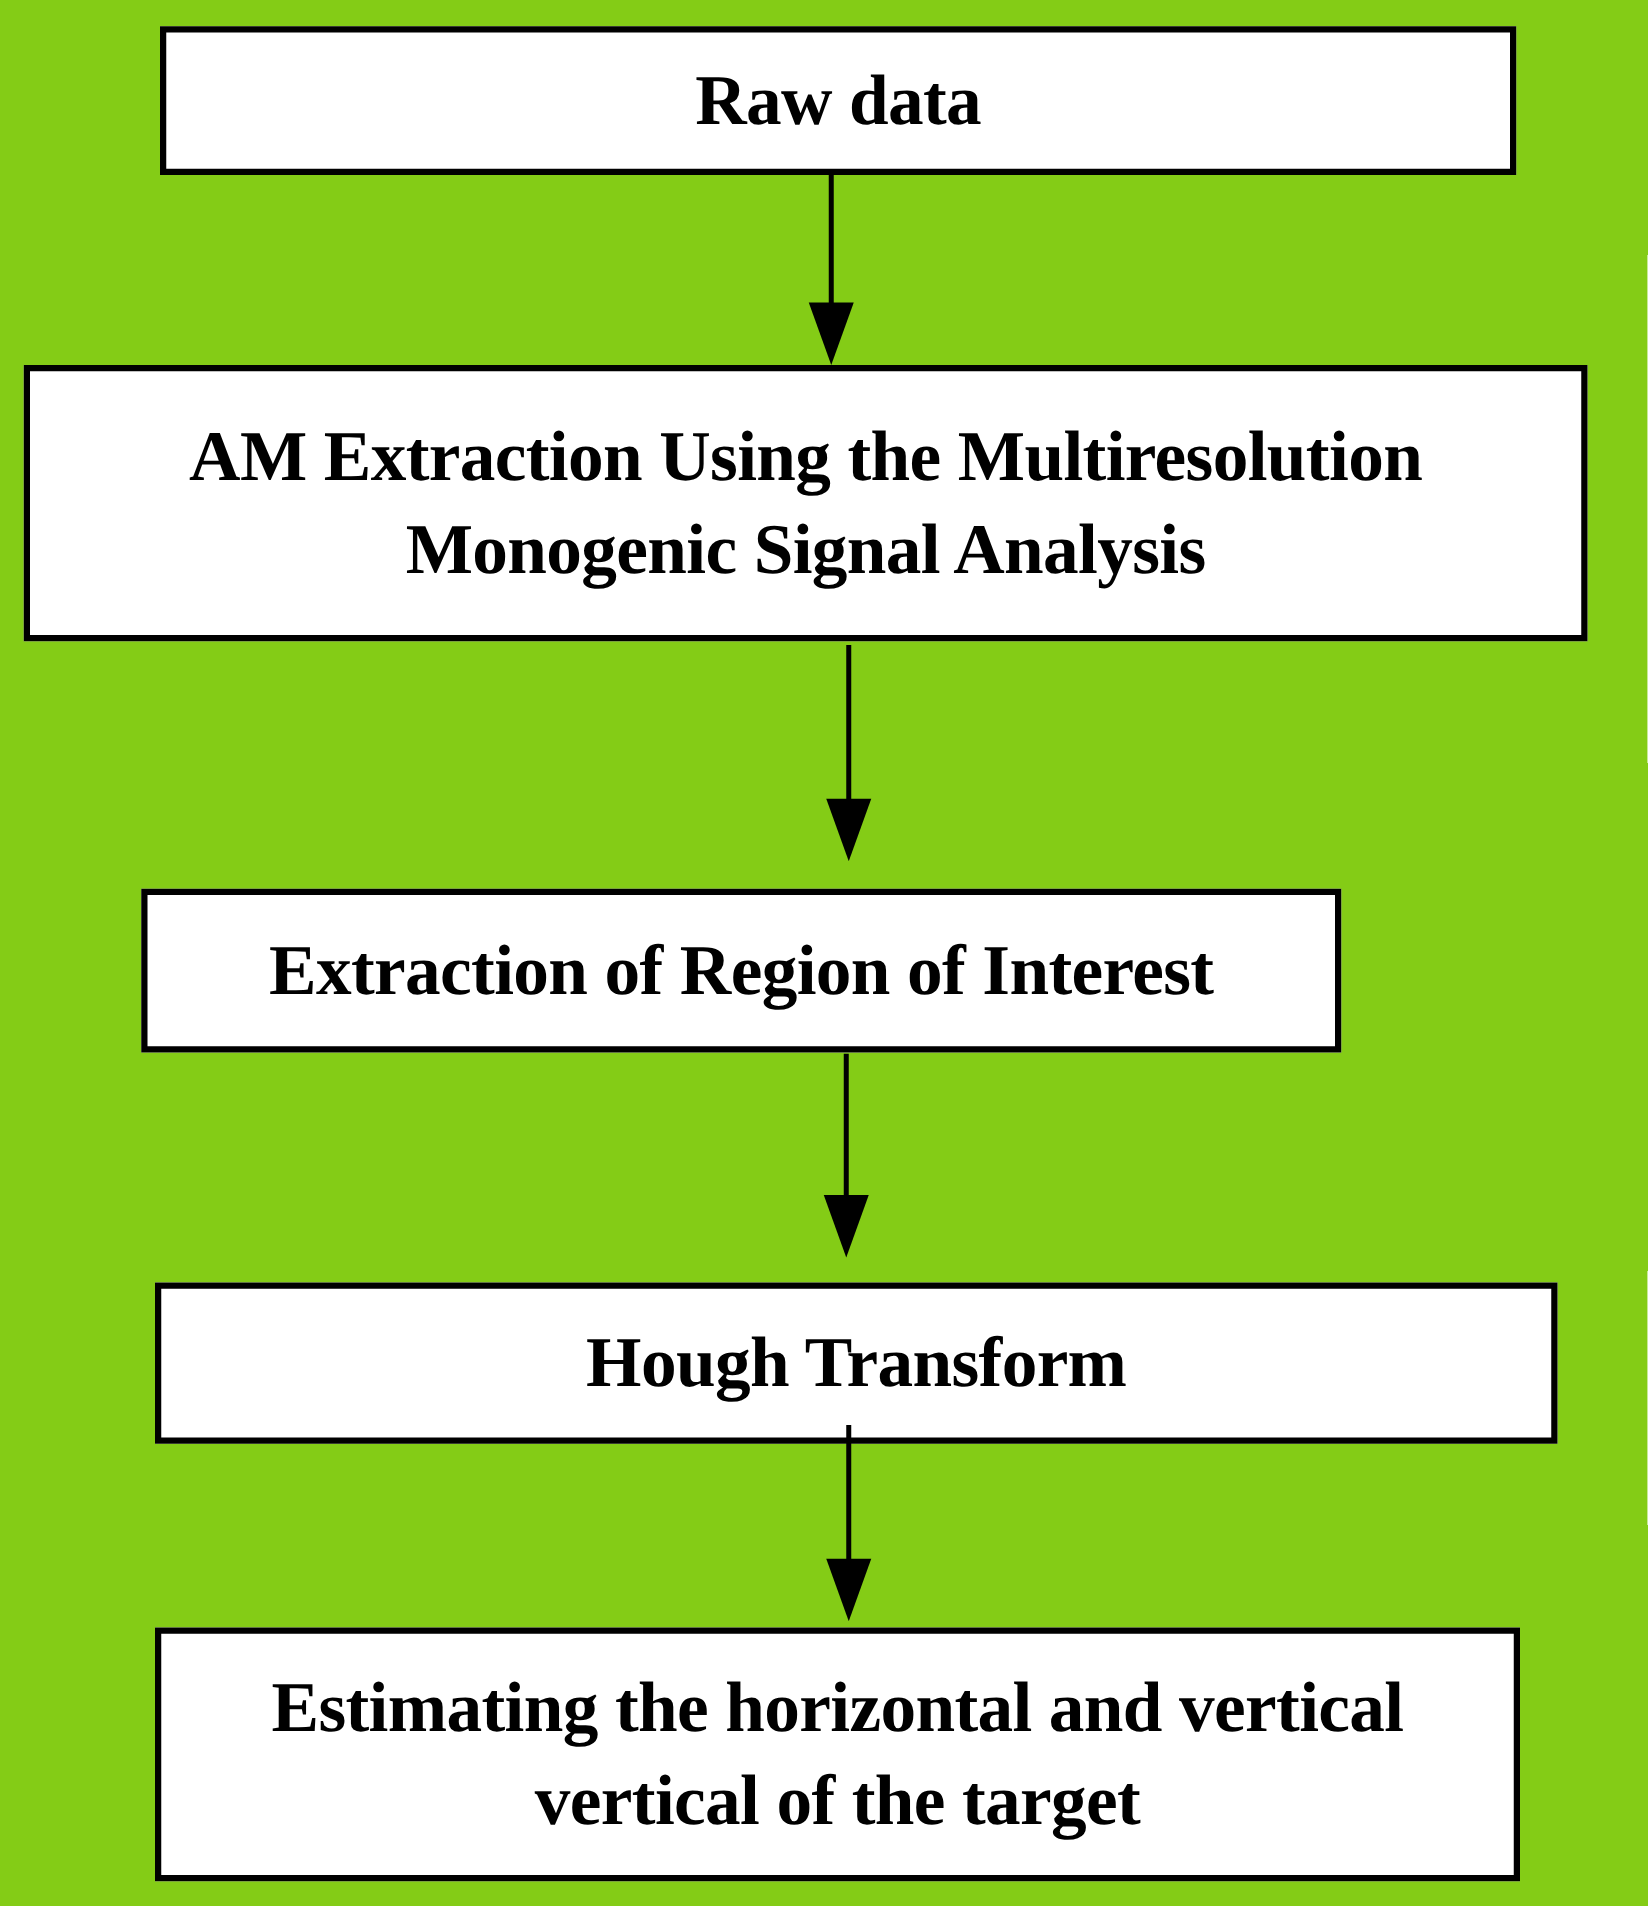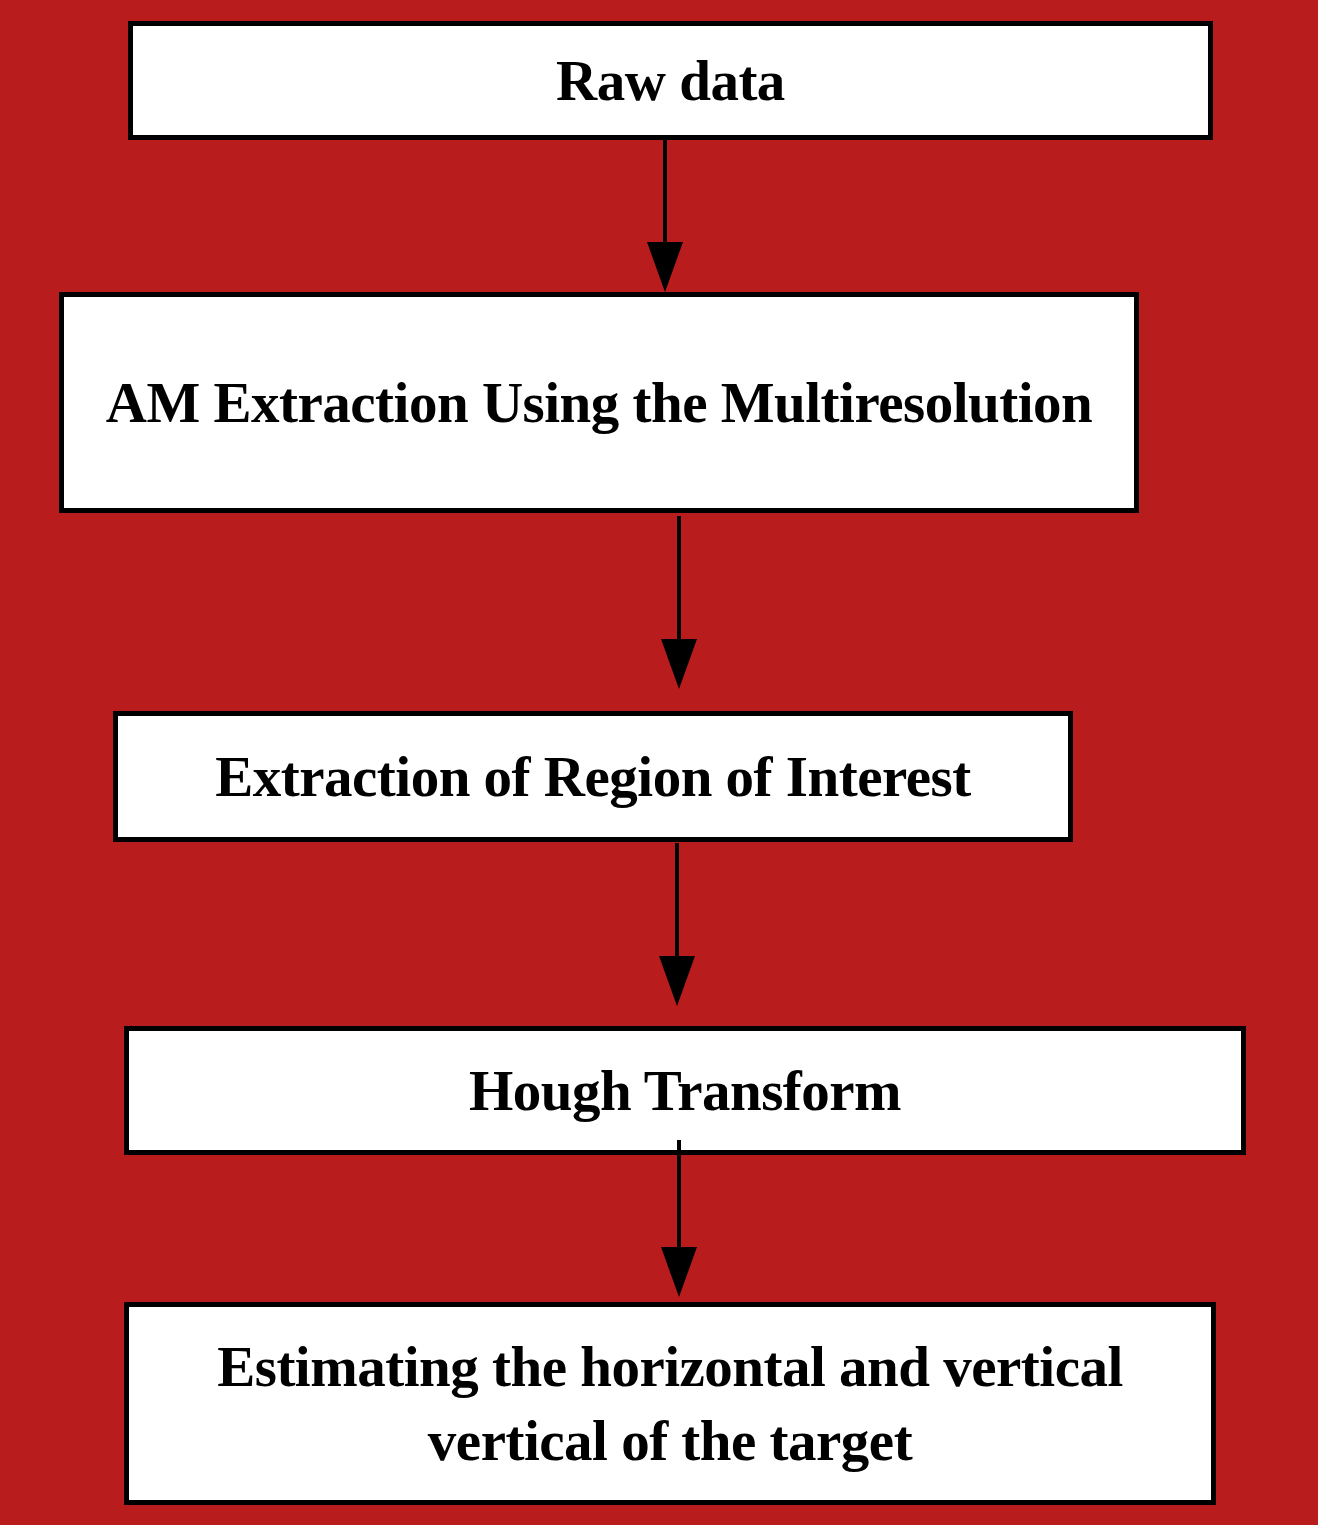--- a/index.html
+++ b/index.html
@@ -4,21 +4,21 @@
 <style>
   html, body {
     margin: 0;
     padding: 0;
     background: #ffffff;
   }
   .figure {
     position: relative;
     width: 1318px;
     height: 1525px;
-    background: #b91c1c;
+    background: #84cc16;
     overflow: hidden;
   }
   .box {
     position: absolute;
     box-sizing: border-box;
     background: #ffffff;
     border: 5px solid #000000;
     display: flex;
     flex-direction: column;
     align-items: center;
@@ -29,21 +29,21 @@
     color: #000000;
     font-size: 57px;
     line-height: 74px;
     letter-spacing: -0.5px;
   }
   .box .line {
     display: block;
     white-space: nowrap;
   }
   .box-1 { left: 128px; top: 21px;   width: 1085px; height: 119px; }
-  .box-2 { left: 19px;  top: 292px;  width: 1080px; height: 221px; margin-left: 40px; }
+  .box-2 { left: 19px;  top: 292px;  width: 1251px; height: 221px; }
   .box-3 { left: 113px; top: 711px;  width: 960px; height: 131px; }
   .box-4 { left: 124px; top: 1009px; width: 1122px; height: 129px; margin-top: 17px; }
   .box-5 { left: 124px; top: 1302px; width: 1092px; height: 203px; }
 
   .arrow {
     position: absolute;
     width: 36px;
   }
   .arrow .stem {
     position: absolute;
@@ -77,20 +77,21 @@
     <span class="line">Raw data</span>
   </div>
 
   <div class="arrow arrow-1">
     <div class="stem"></div>
     <div class="head"></div>
   </div>
 
   <div class="box box-2">
     <span class="line">AM Extraction Using the Multiresolution</span>
+    <span class="line">Monogenic Signal Analysis</span>
   </div>
 
   <div class="arrow arrow-2">
     <div class="stem"></div>
     <div class="head"></div>
   </div>
 
   <div class="box box-3">
     <span class="line">Extraction of Region of Interest</span>
   </div>

